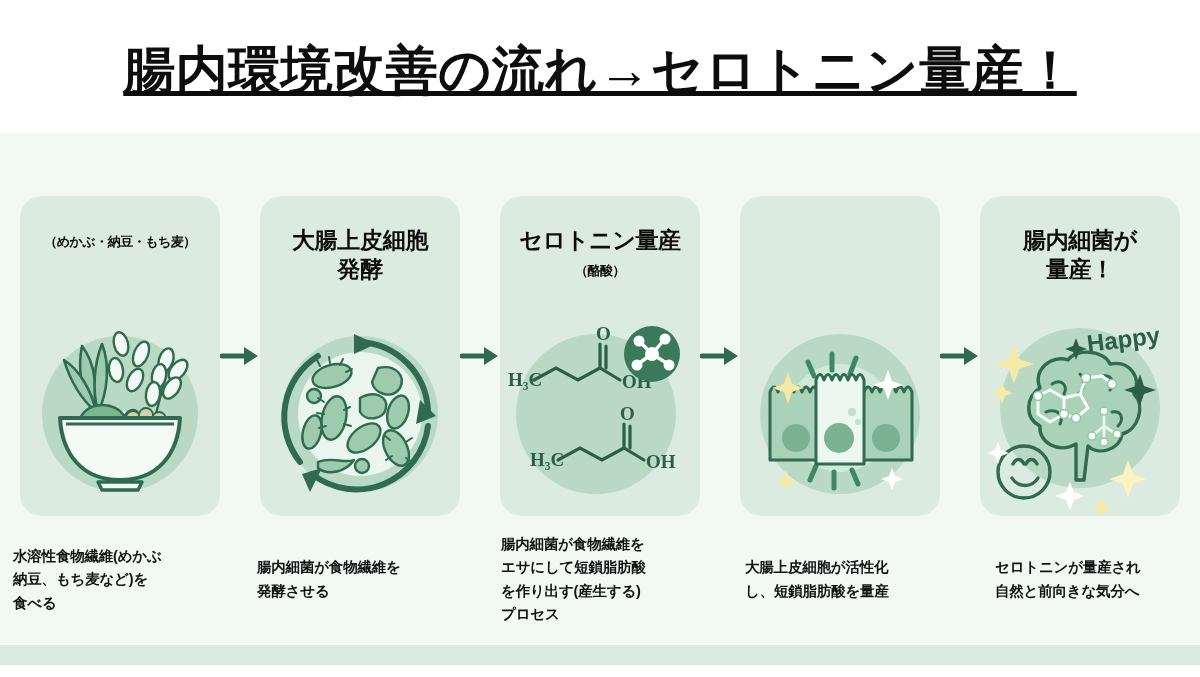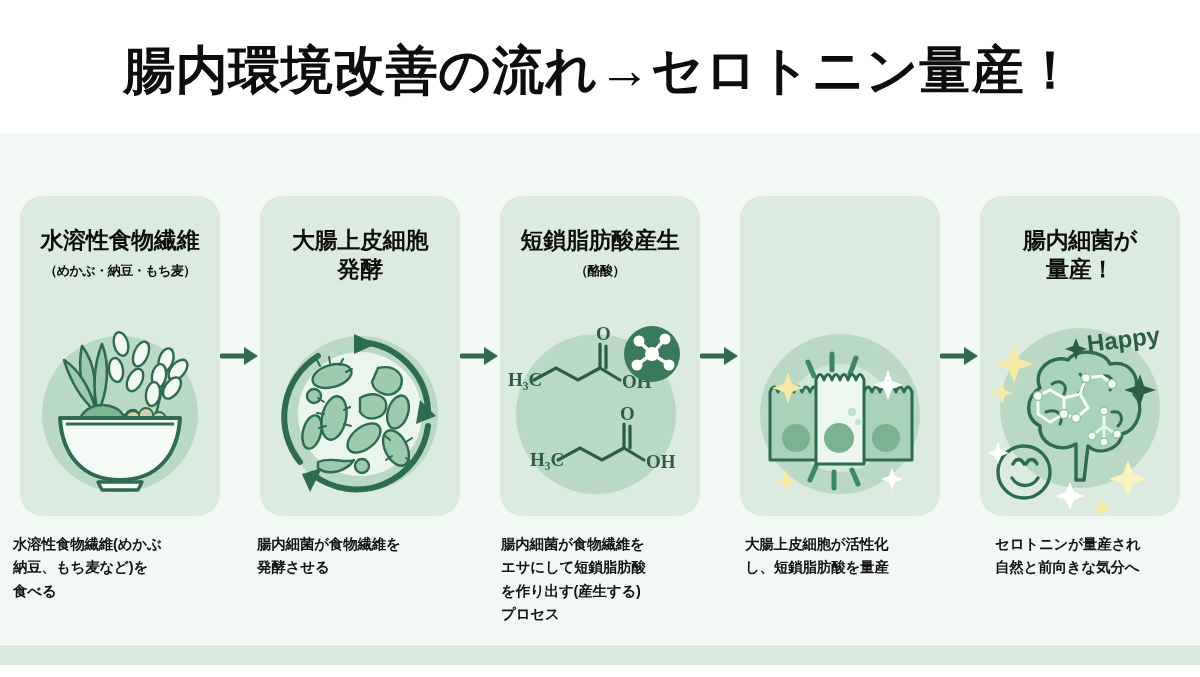--- a/index.html
+++ b/index.html
@@ -24,20 +24,21 @@
     justify-content: center;
   }
   .title {
     font-size: 52px;
     font-weight: bold;
     color: #0d0d0d;
     letter-spacing: 0.5px;
     white-space: nowrap;
     line-height: 1;
     margin-top: 6px;
+    text-decoration: underline;
   }
 
   
   .stage {
     position: absolute;
     left: 0;
     top: 133px;
     width: 1200px;
     height: 511px;
     background: #f2f8f4;
@@ -118,20 +119,21 @@
   }
 
   
   .captions {
     position: absolute;
     left: 0;
     top: 533px;
     width: 1200px;
     display: flex;
     justify-content: center;
+    align-items: center;
   }
   .cap-cell {
     width: 200px;
     flex: 0 0 auto;
     font-size: 14.5px;
     font-weight: bold;
     color: #131313;
     line-height: 1.62;
     white-space: pre-line;
     letter-spacing: -0.2px;
@@ -151,21 +153,20 @@
 </div>
 
 <div class="stage"></div>
 <div class="bottom-band"></div>
 <div class="bottom-white"></div>
 
 <div class="flow">
 
   <div class="card">
     <div class="card-head">
-      <div class="card-title">水溶性食物繊維</div>
       <div class="card-sub">（めかぶ・納豆・もち麦）</div>
     </div>
     <div class="card-art">
       <svg width="200" height="200" viewBox="0 0 200 200">
         <circle cx="100" cy="100" r="78" fill="#b9d9c4"></circle>
 
         <g fill="#9ecbad" stroke="#2f6b4f" stroke-width="2.6" stroke-linejoin="round">
           <path d="M62 32 C58 52 60 76 72 96 C78 78 76 50 62 32 Z"></path>
           <path d="M44 46 C50 66 60 84 76 98 C72 78 60 56 44 46 Z"></path>
           <path d="M82 30 C74 50 72 76 78 98 C88 78 90 50 82 30 Z"></path>
@@ -260,21 +261,21 @@
 
   <div class="arrow">
     <svg width="40" height="26" viewBox="0 0 40 26">
       <path d="M2 13 L28 13" stroke="#2f6b4f" stroke-width="5" stroke-linecap="round"></path>
       <path d="M24 4 L38 13 L24 22 Z" fill="#2f6b4f"></path>
     </svg>
   </div>
 
   <div class="card">
     <div class="card-head">
-      <div class="card-title">短鎖脂肪酸産生</div>
+      <div class="card-title">セロトニン量産</div>
       <div class="card-sub">（酪酸）</div>
     </div>
     <div class="card-art">
       <svg width="200" height="200" viewBox="0 0 200 200">
         <circle cx="96" cy="100" r="80" fill="#b9d9c4"></circle>
 
         <g stroke="#2c5e46" stroke-width="3.2" fill="none" stroke-linecap="round">
           <path d="M34 66 L56 54 L78 66 L100 54"></path>
           <path d="M100 54 L100 30"></path>
           <path d="M106 54 L106 32"></path>

